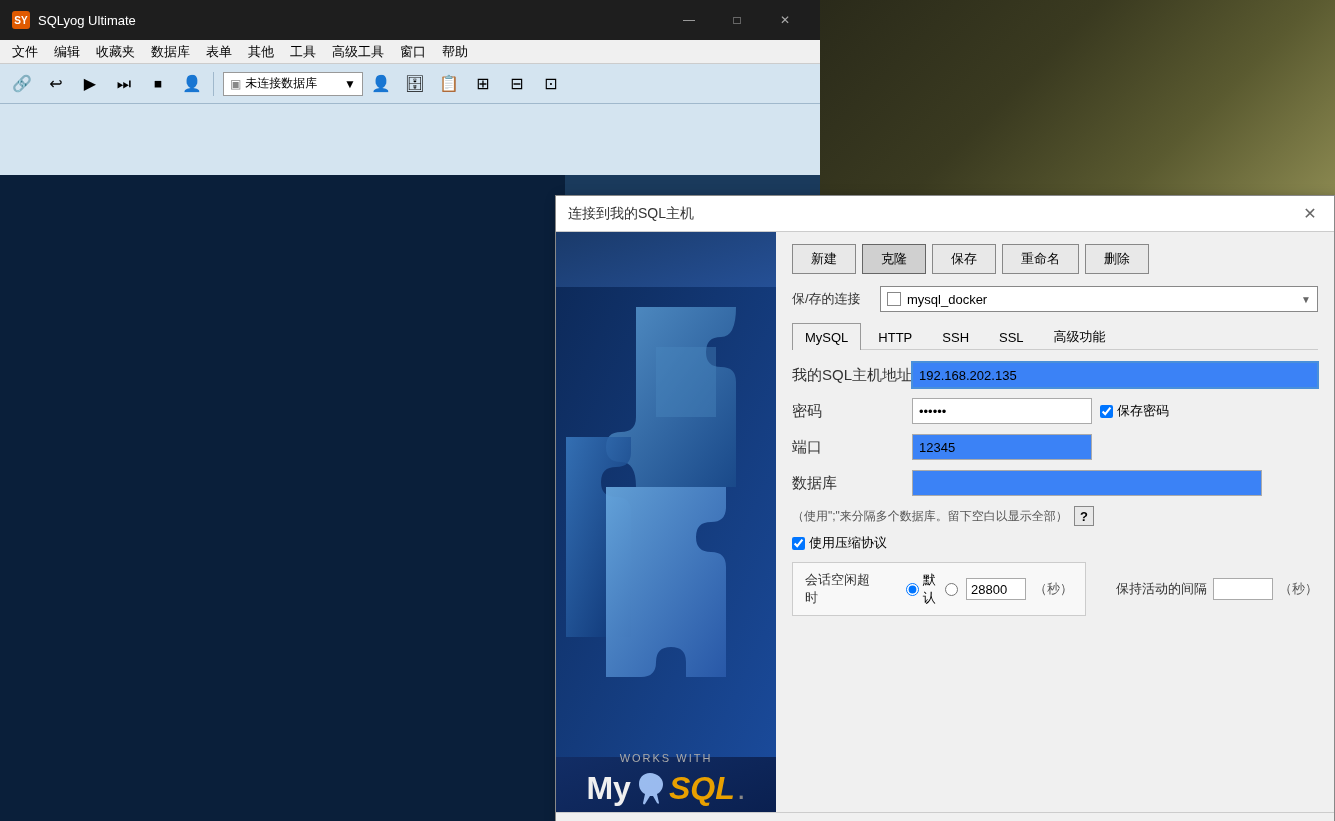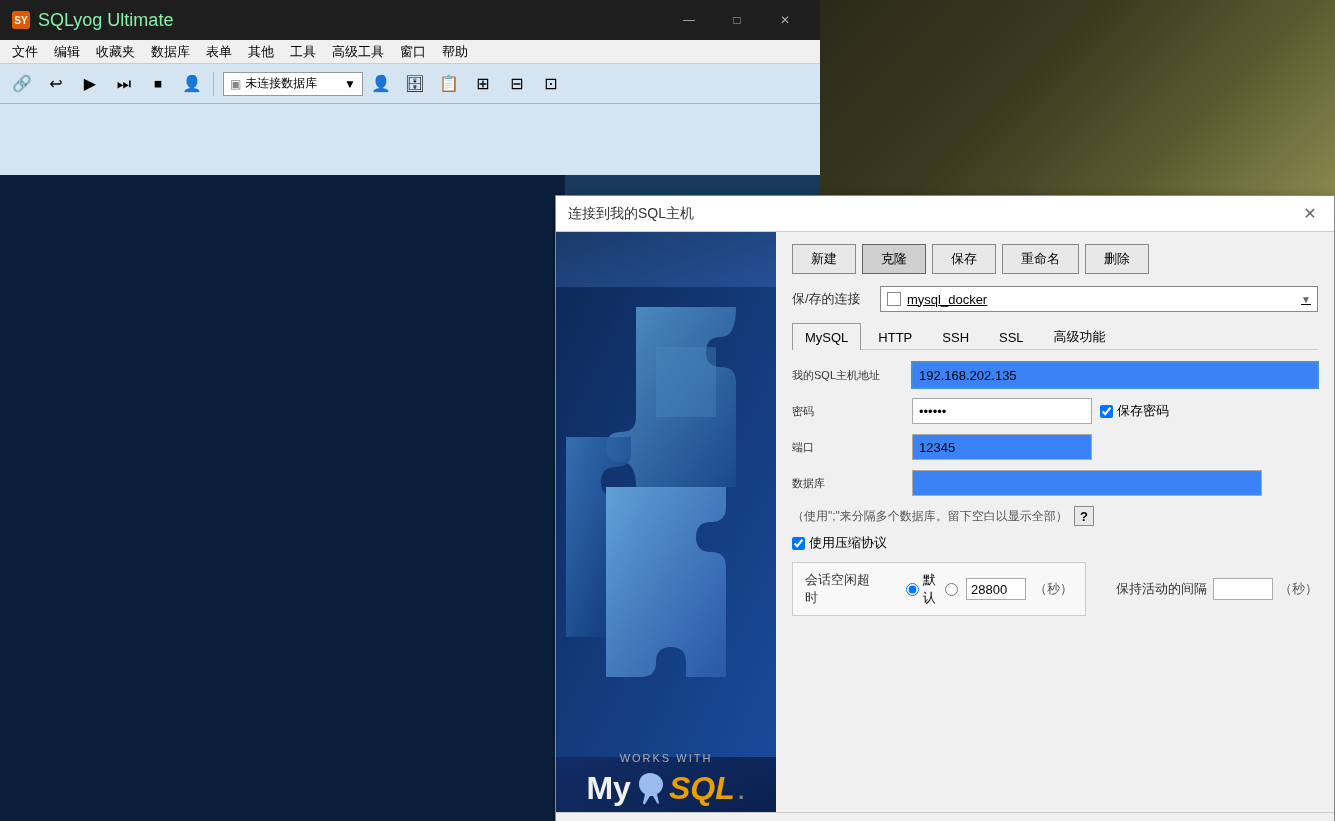--- a/index.html
+++ b/index.html
@@ -36,22 +36,22 @@
     .title-bar-logo {
       width: 18px; height: 18px;
       background: #e05a00;
       border-radius: 3px;
       display: flex; align-items: center; justify-content: center;
       color: white; font-size: 10px; font-weight: bold;
     }
 
     .title-bar-title {
       flex: 1;
-      color: #86efac;
-      font-size: 18px;
+      color: #ffffff;
+      font-size: 13px;
     }
 
     .title-bar-controls {
       display: flex; gap: 2px;
     }
 
     .title-btn {
       width: 46px; height: 32px;
       display: flex; align-items: center; justify-content: center;
       cursor: pointer; color: #aaa; font-size: 12px;
@@ -299,21 +299,21 @@
     }
 
     
     .field-row {
       display: flex;
       align-items: center;
       margin-bottom: 10px;
     }
 
     .field-label {
-      font-size: 11px;
+      font-size: 15px;
       color: #333;
       min-width: 120px;
     }
 
     .field-input {
       flex: 1;
       height: 26px;
       border: 1px solid #aaa;
       padding: 2px 6px;
       font-size: 13px;
@@ -588,21 +588,21 @@
       <div class="form-buttons-row">
         <button class="form-btn">新建</button>
         <button class="form-btn active">克隆</button>
         <button class="form-btn">保存</button>
         <button class="form-btn">重命名</button>
         <button class="form-btn">删除</button>
       </div>
 
       <div class="connection-row">
         <span class="connection-label">保/存的连接</span>
-        <div class="connection-select" style="flex:1; border:1px solid #888; background:white; display:flex; align-items:center; padding: 2px 6px; height:26px;text-decoration:underline;">
+        <div class="connection-select" style="flex:1; border:1px solid #888; background:white; display:flex; align-items:center; padding: 2px 6px; height:26px;">
           <span style="display:inline-block;width:14px;height:14px;border:1px solid #888;background:white;margin-right:6px;"></span>
           <span style="flex:1;">mysql_docker</span>
           <span class="connection-select-arrow">▼</span>
         </div>
       </div>
 
       <div class="tabs-row">
         <button class="tab active">MySQL</button>
         <button class="tab">HTTP</button>
         <button class="tab">SSH</button>

